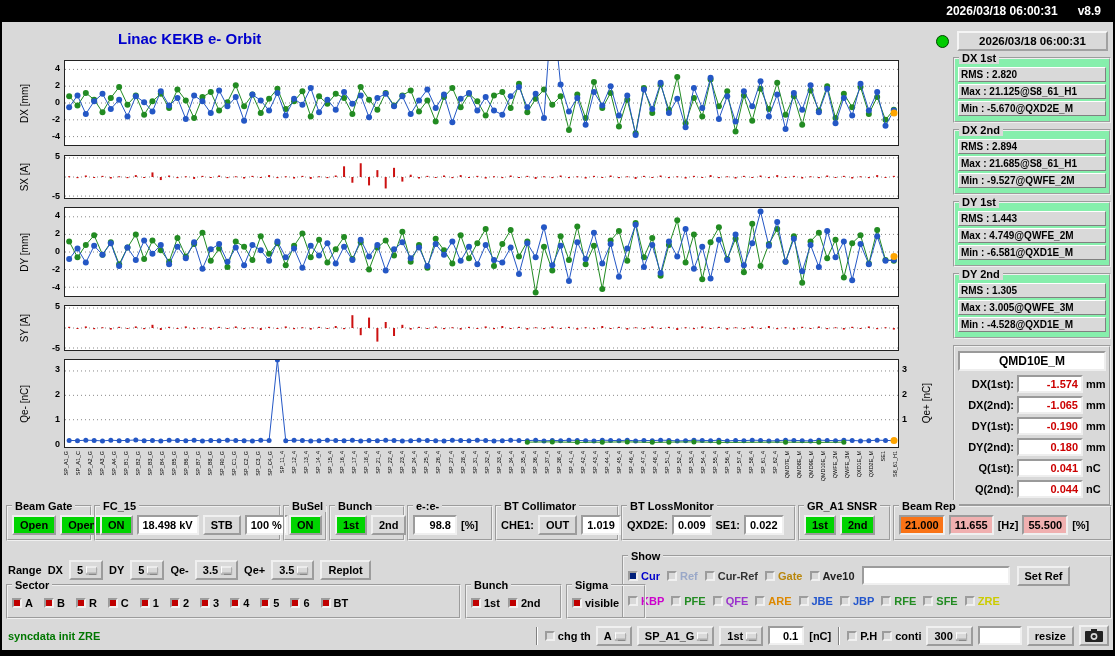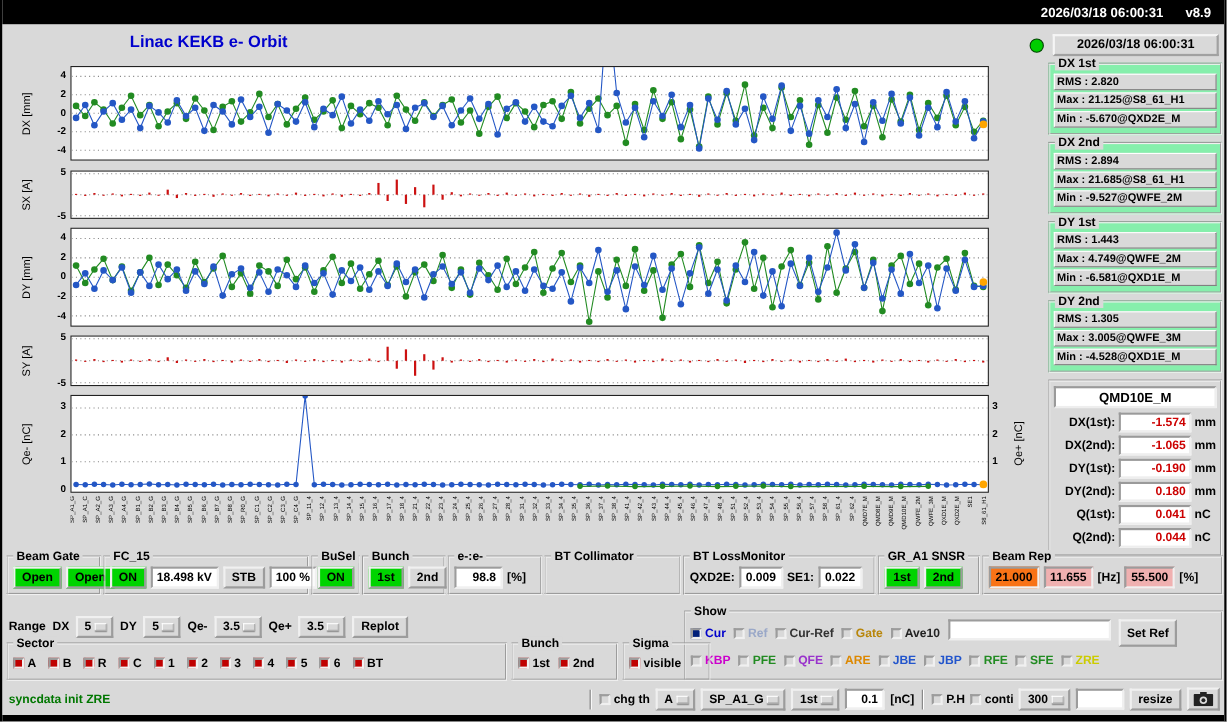--- a/index.html
+++ b/index.html
@@ -54,21 +54,21 @@
          padding:2px 18px 2px 6px; white-space:nowrap; }
   .opt::after { content:""; position:absolute; right:4px; top:50%; transform:translateY(-50%);
                 width:9px; height:5px; background:#d9d9d9; border:1px outset #fff; box-shadow:0 1px 1px #888; }
   .cb { display:inline-block; width:10px; height:10px; border:2px inset #f0f0f0; background:#d9d9d9; flex:none; }
   .cb.red { background:#c00000; }
   .cb.navy { background:#001f7a; }
   .cbitem { display:flex; align-items:center; gap:3px; font-size:11px; font-weight:bold; white-space:nowrap; }
   .vsep { width:2px; height:18px; border-left:1px solid #808080; border-right:1px solid #fff; margin:0 2px; }
   #row-range { position:absolute; left:6px; top:560px; display:flex; align-items:center; gap:6px; }
   #group-show { position:absolute; left:620px; top:555px; width:490px; height:64px; border:2px groove #f0f0f0; padding:6px 4px 2px; }
-  .show-row { display:flex; gap:7px; height:25px; }
+  .show-row { display:flex; align-items:center; gap:7px; height:25px; }
   #group-sector { position:absolute; left:4px; top:584px; width:455px; height:35px; border:2px groove #f0f0f0; }
   #group-bunch2 { position:absolute; left:463px; top:584px; width:97px; height:35px; border:2px groove #f0f0f0; }
   #group-sigma  { position:absolute; left:564px; top:584px; width:80px; height:35px; border:2px groove #f0f0f0; }
   #row-bottom { position:absolute; left:2px; top:623px; width:1109px; height:25px; display:flex; align-items:center; gap:5px; padding:0 4px; }
   .status-text { font-weight:bold; font-size:11px; white-space:nowrap; }
 </style>
 </head>
 <body>
 
 <div id="root">
@@ -1050,20 +1050,25 @@
   </div>
   <div class="cgroup" style="left:405px;width:86px">
     <span class="gtitle">e-:e-</span>
     <div class="grp-inner">
       <span class="field" style="min-width:44px;text-align:right">98.8</span>
       <span class="lbl">[%]</span>
     </div>
   </div>
   <div class="cgroup" style="left:493px;width:124px">
     <span class="gtitle">BT Collimator</span>
+    <div class="grp-inner">
+      <span class="lbl">CHE1:</span>
+      <button class="btn">OUT</button>
+      <span class="field">1.019</span>
+    </div>
   </div>
   <div class="cgroup" style="left:619px;width:175px">
     <span class="gtitle">BT LossMonitor</span>
     <div class="grp-inner">
       <span class="lbl">QXD2E:</span>
       <span class="field">0.009</span>
       <span class="lbl">SE1:</span>
       <span class="field">0.022</span>
     </div>
   </div>

